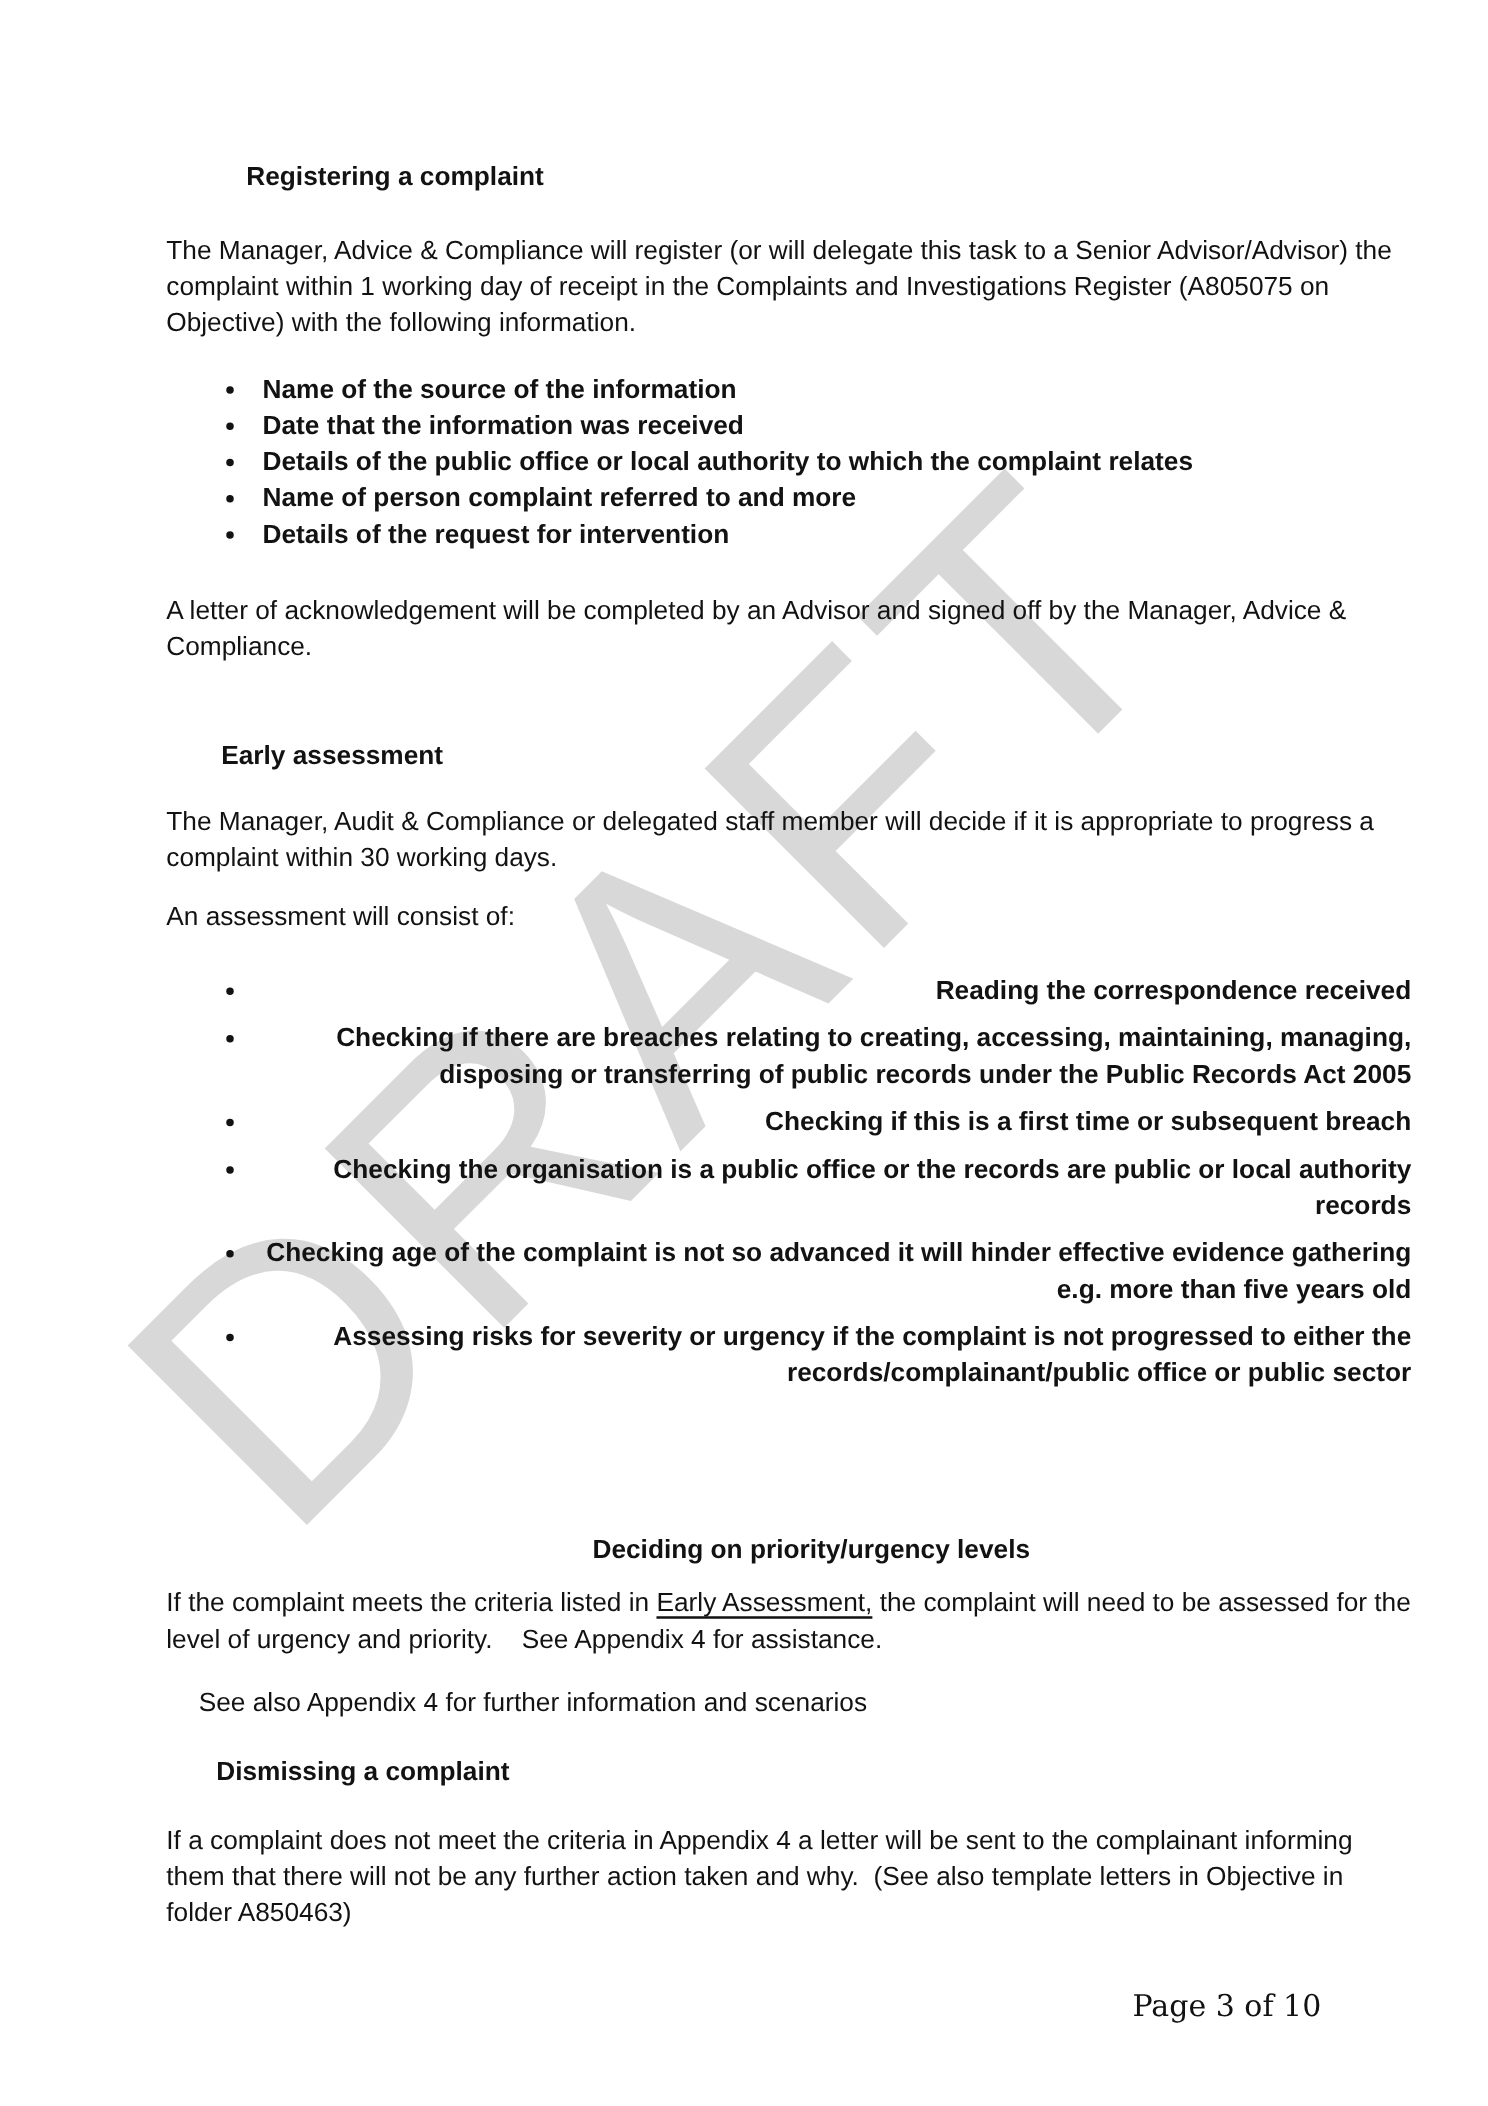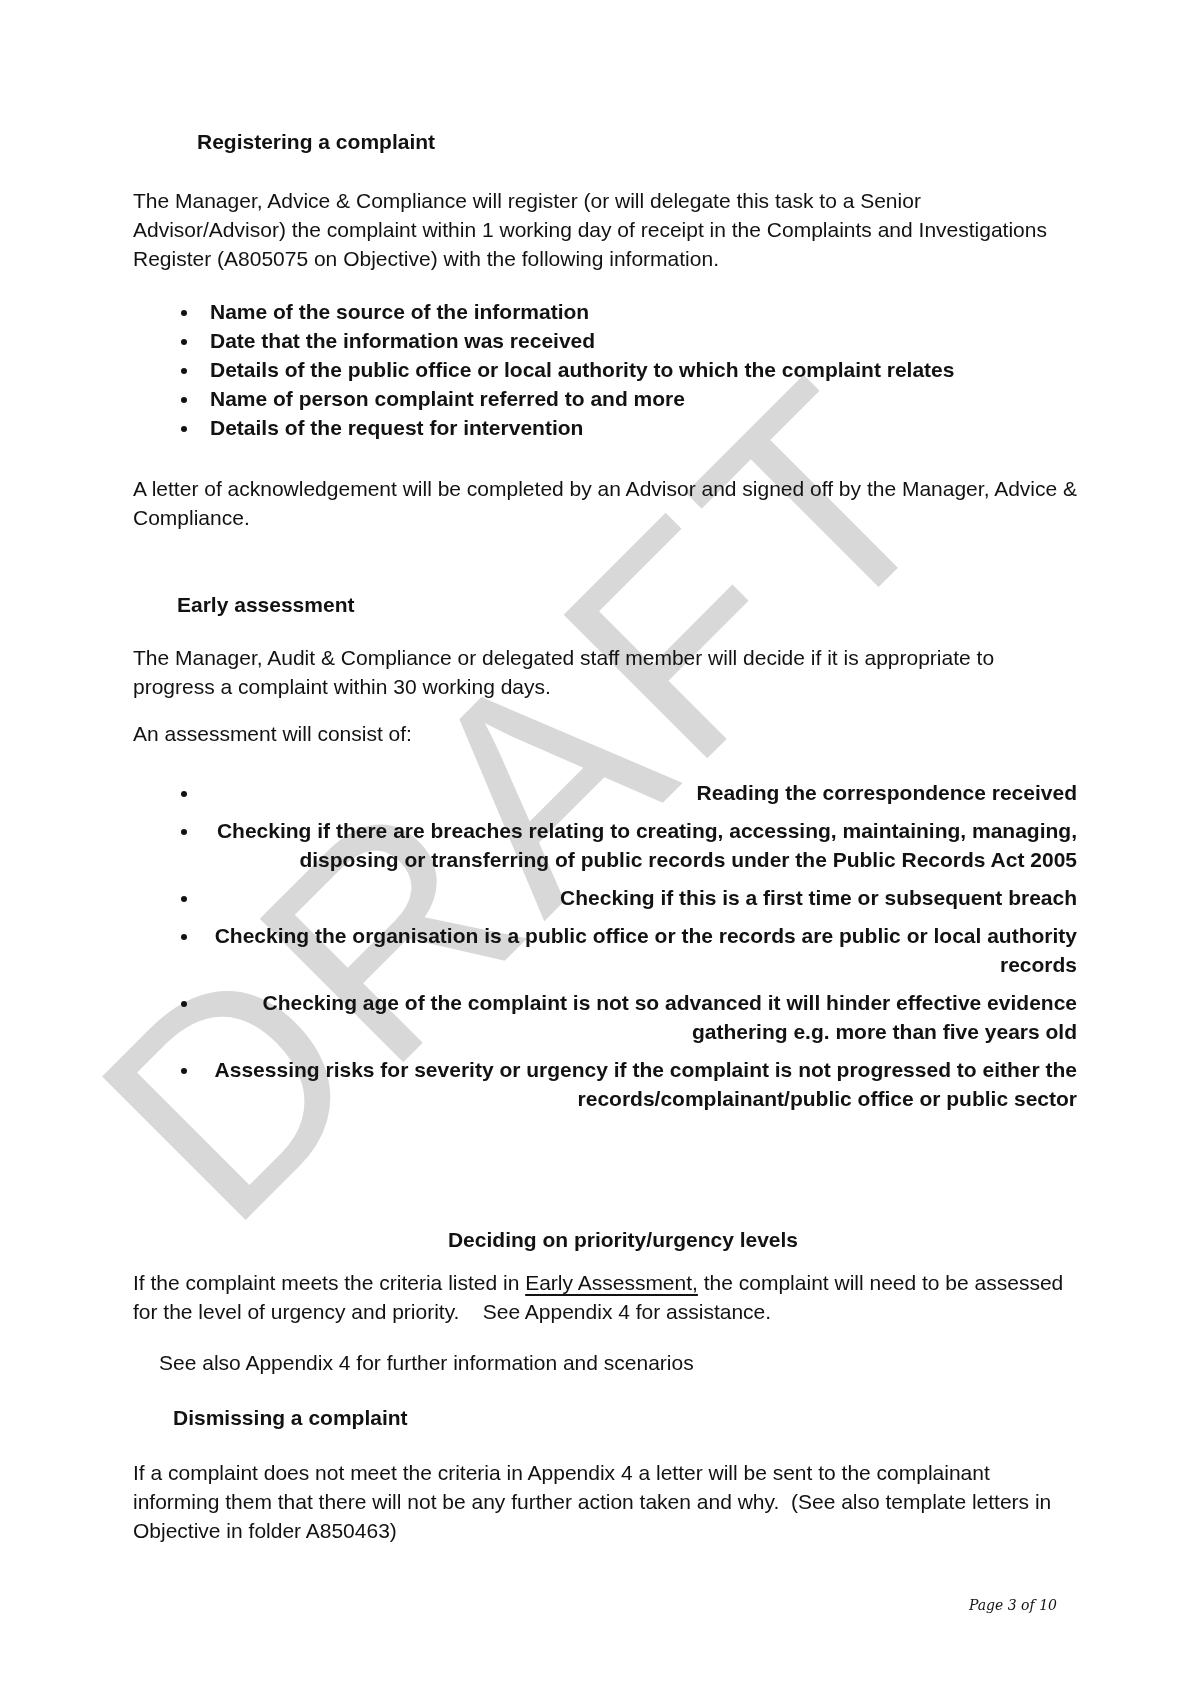--- a/index.html
+++ b/index.html
@@ -25,21 +25,21 @@
     font-weight:400;
     letter-spacing:10px;
     color:#d8d8d8;
     white-space:nowrap;
     z-index:0;
     user-select:none;
   }
   .content {
     position:relative;
     z-index:1;
-    padding:127px 113px 0 133px;
+    padding:127px 61px 0 133px;
   }
   .heading { font-weight:bold; margin:0; font-size:21px; line-height:29px; }
   .h-registering { margin-left:64px; }
   .h-early      { margin-top:58px; margin-left:44px; }
   .h-deciding   { margin-top:112px; margin-left:36px;text-align:center; }
   .h-dismissing { margin-top:26px; margin-left:40px; }
   p { margin:0; }
   .p-register   { margin-top:30px; }
   .p-ack        { margin-top:32px; }
   .p-early      { margin-top:24px; }
@@ -57,22 +57,21 @@
     text-decoration-thickness:2px;
     text-underline-offset:4px;
     color:inherit;
   }
   .footer {
     position:absolute;
     top:1592px;
     right:133px;
     z-index:1;
     font-family:"DejaVu Serif", serif;
-    font-style:italic;
-    font-size:14px;
+    font-size:24px;
     line-height:26px;
     color:#121212;
   }
 </style>
 </head>
 <body>
 
 <div class="page">
 
   <div class="watermark">DRAFT</div>

